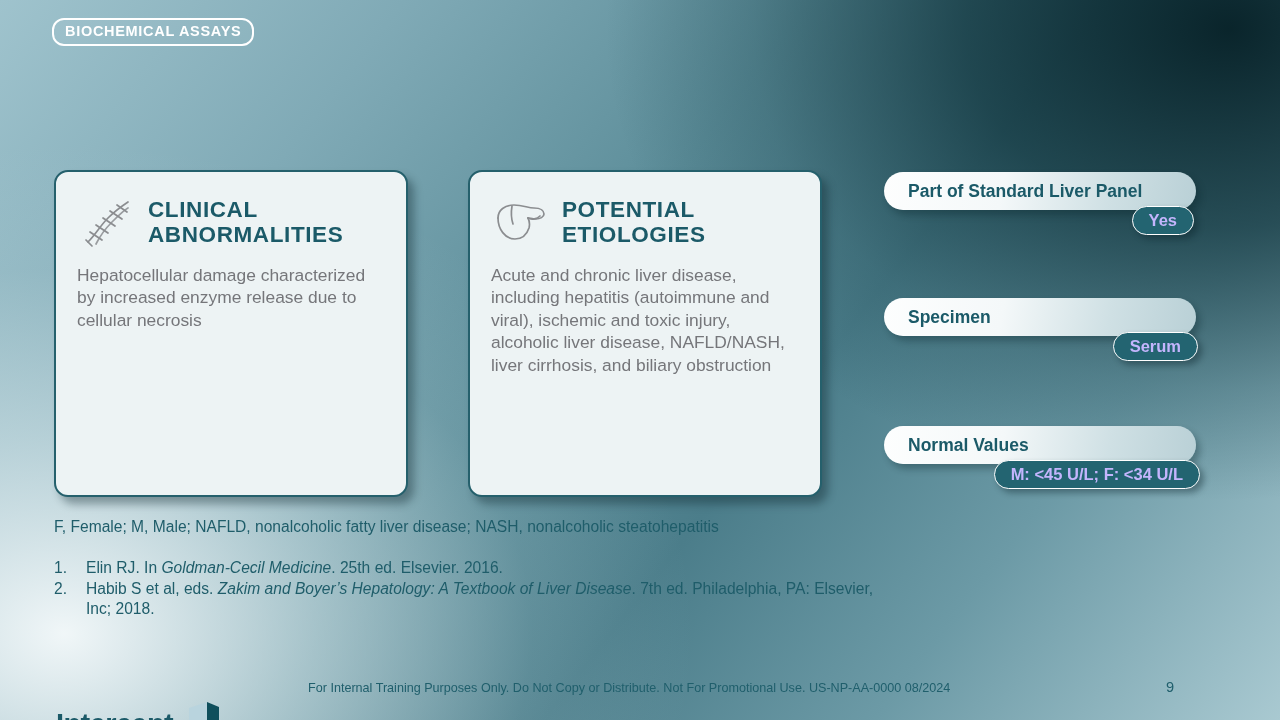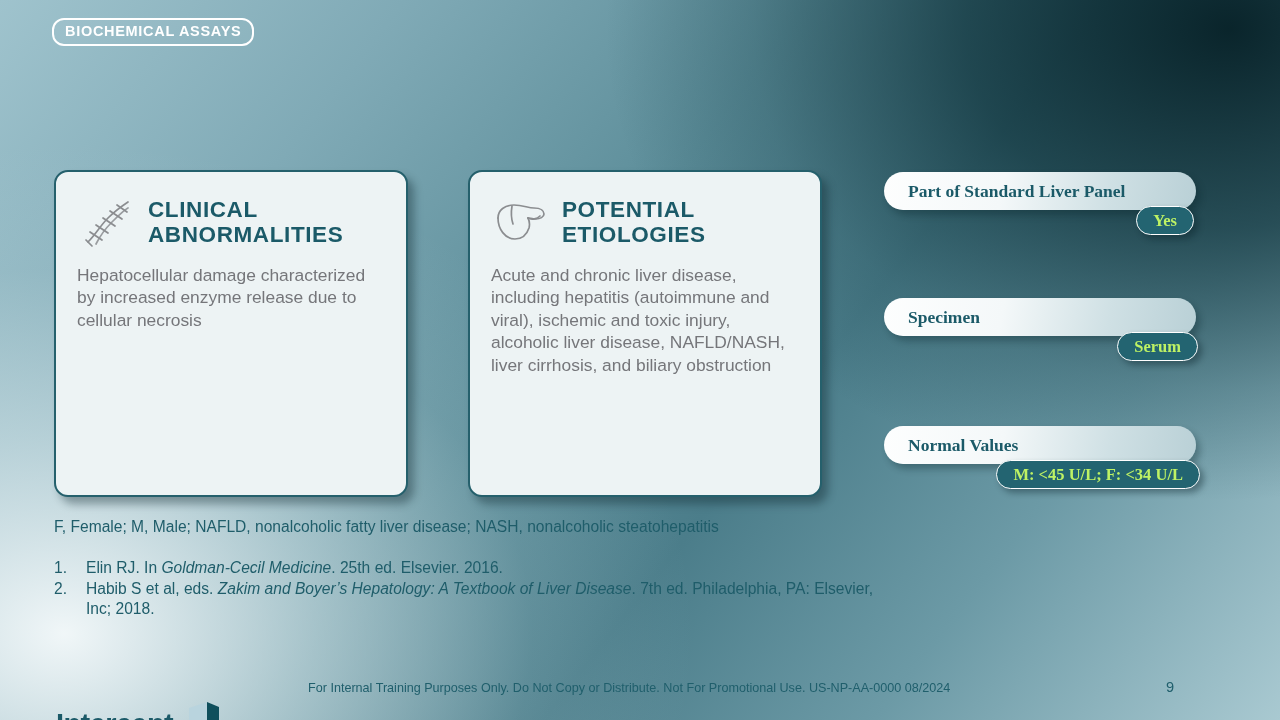--- a/index.html
+++ b/index.html
@@ -96,21 +96,20 @@
     color: #75767a;
     font-size: 17.4px;
     line-height: 1.29;
   }
 
   
   .pill-group {
     position: absolute;
     left: 884px;
     width: 312px;
-    font-family: Liberation Serif, serif;
   }
   .pill-group.g1 { top: 172px; }
   .pill-group.g2 { top: 298px; }
   .pill-group.g3 { top: 426px; }
 
   .pill-label {
     position: relative;
     height: 38px;
     border-radius: 19px;
     background: linear-gradient(100deg, #fdfefe 0%, #f4f8f9 38%, #cfe0e4 72%, #b9d0d6 100%);
@@ -123,21 +122,21 @@
     font-size: 17.5px;
     font-weight: bold;
   }
   .pill-value {
     position: absolute;
     height: 29px;
     border-radius: 15px;
     background: #236471;
     border: 1.6px solid #ffffff;
     box-shadow: 4px 4px 6px rgba(10,35,42,0.40);
-    color: #bef264;
+    color: #c4b5fd;
     font-size: 16.5px;
     font-weight: bold;
     display: flex;
     align-items: center;
     justify-content: center;
     padding: 0 16px;
     box-sizing: border-box;
     white-space: nowrap;
   }
   .pill-value.v1 { right: 2px; top: 34px; }

